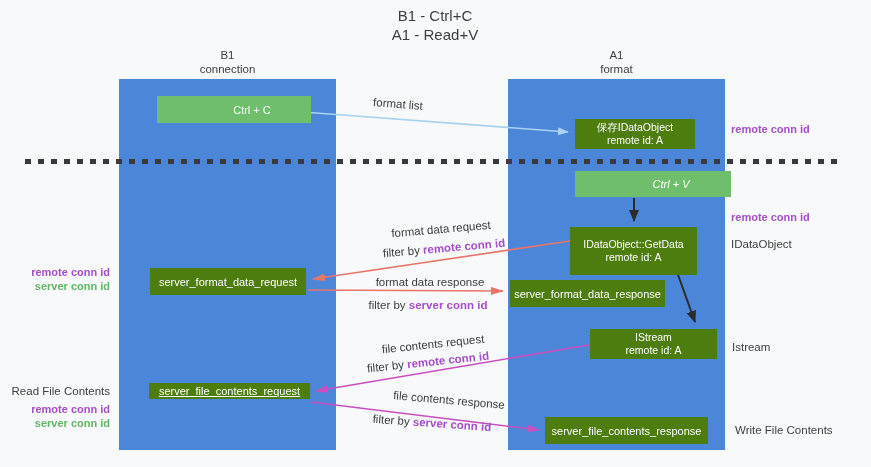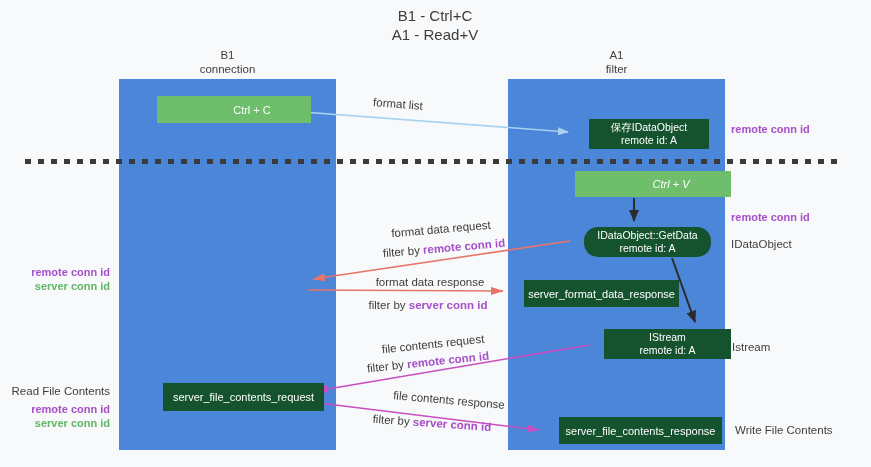--- a/index.html
+++ b/index.html
@@ -33,31 +33,31 @@
   .dashline {
     position:absolute; left:25px; top:159px; width:815px; height:5px;
     background:repeating-linear-gradient(90deg,#3a3a3a 0 6px,transparent 6px 13px);
   }
 
   .box {
     position:absolute; display:flex; align-items:center; justify-content:center;
     color:#ffffff; text-align:center; white-space:nowrap;
   }
   .box.green  { background:#6ebe6c; font-size:11px;padding-left:36px; }
-  .box.orange { background:#14532d; font-size:11px;margin-left:14px; }
+  .box.orange { background:#4d7c0f; font-size:11px; }
   .box .two { font-size:10.5px; line-height:13px; }
 
   #b-ctrl-c   { left:157px; top:96px;  width:118px; height:27px; }
   #b-save     { left:575px; top:119px; width:120px; height:30px; }
   #b-ctrl-v   { left:575px; top:171px; width:120px; height:26px;font-style:italic; }
-  #b-getdata  { left:570px; top:227px; width:127px; height:30px;border-radius:14px; }
+  #b-getdata  { left:570px; top:227px; width:127px; height:48px; }
   #b-fmt-req  { left:150px; top:268px; width:156px; height:27px; }
   #b-fmt-resp { left:510px; top:280px; width:155px; height:27px; }
   #b-istream  { left:590px; top:329px; width:127px; height:30px; }
-  #b-file-req { left:149px; top:383px; width:161px; height:28px; }
+  #b-file-req { left:149px; top:383px; width:161px; height:16px;text-decoration:underline; }
   #b-file-resp{ left:545px; top:417px; width:163px; height:27px; }
 
   svg.arrows { position:absolute; left:0; top:0; width:871px; height:467px; pointer-events:none; }
 
   .flabel {
     position:absolute; white-space:nowrap;
     font-size:11.5px; color:#3d3d3d;
     transform-origin:center;
   }
   .flabel .key { font-weight:bold; color:#a64fc8; }
@@ -78,21 +78,21 @@
     <div>B1 - Ctrl+C</div>
     <div>A1 - Read+V</div>
   </div>
 
   <div class="col-header left">
     <div>B1</div>
     <div>connection</div>
   </div>
   <div class="col-header right">
     <div>A1</div>
-    <div>filter</div>
+    <div>format</div>
   </div>
 
   <div class="lifeline left"></div>
   <div class="lifeline right"></div>
 
   <div class="dashline"></div>
 
   <svg class="arrows" viewBox="0 0 871 467">
     <defs>
       <marker id="m-lblue" markerUnits="userSpaceOnUse" markerWidth="12" markerHeight="10" refX="10" refY="4" orient="auto">
@@ -132,20 +132,23 @@
     <span>Ctrl + V</span>
   </div>
 
   <div id="b-getdata" class="box orange">
     <div class="two">
       <div>IDataObject::GetData</div>
       <div>remote id: A</div>
     </div>
   </div>
 
+  <div id="b-fmt-req" class="box orange">
+    <span>server_format_data_request</span>
+  </div>
 
   <div id="b-fmt-resp" class="box orange">
     <span>server_format_data_response</span>
   </div>
 
   <div id="b-istream" class="box orange">
     <div class="two">
       <div>IStream</div>
       <div>remote id: A</div>
     </div>

